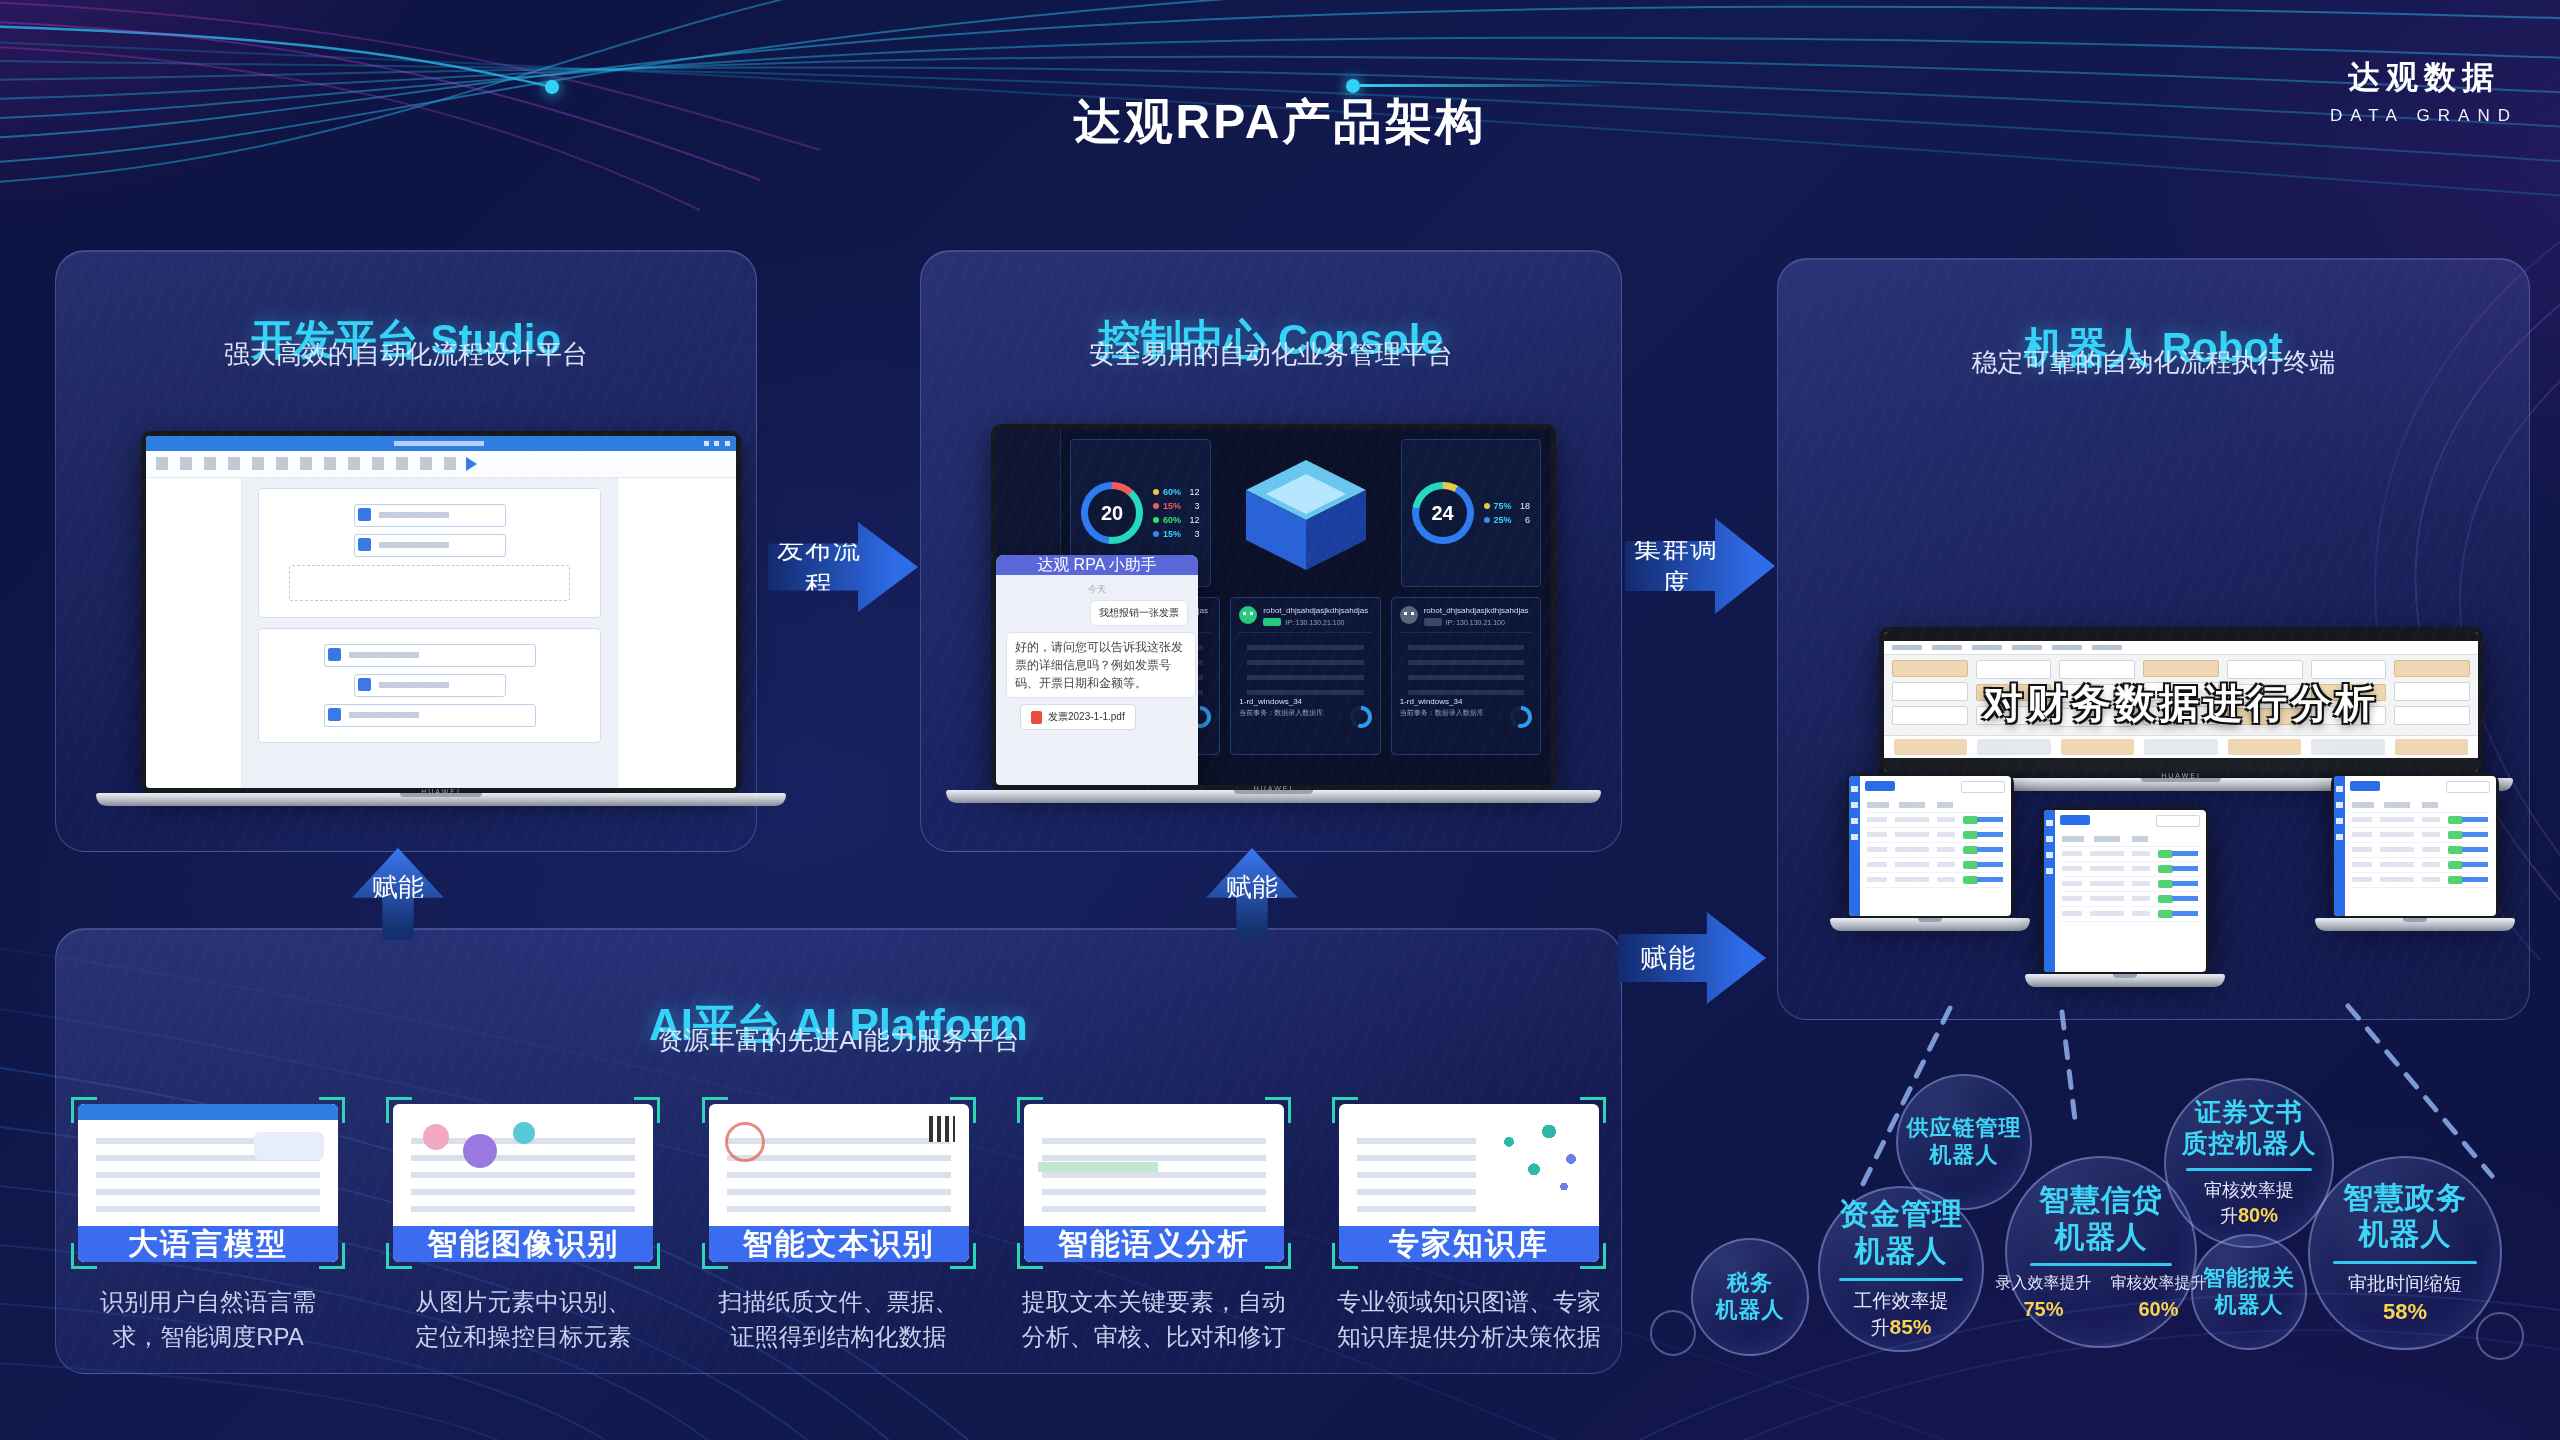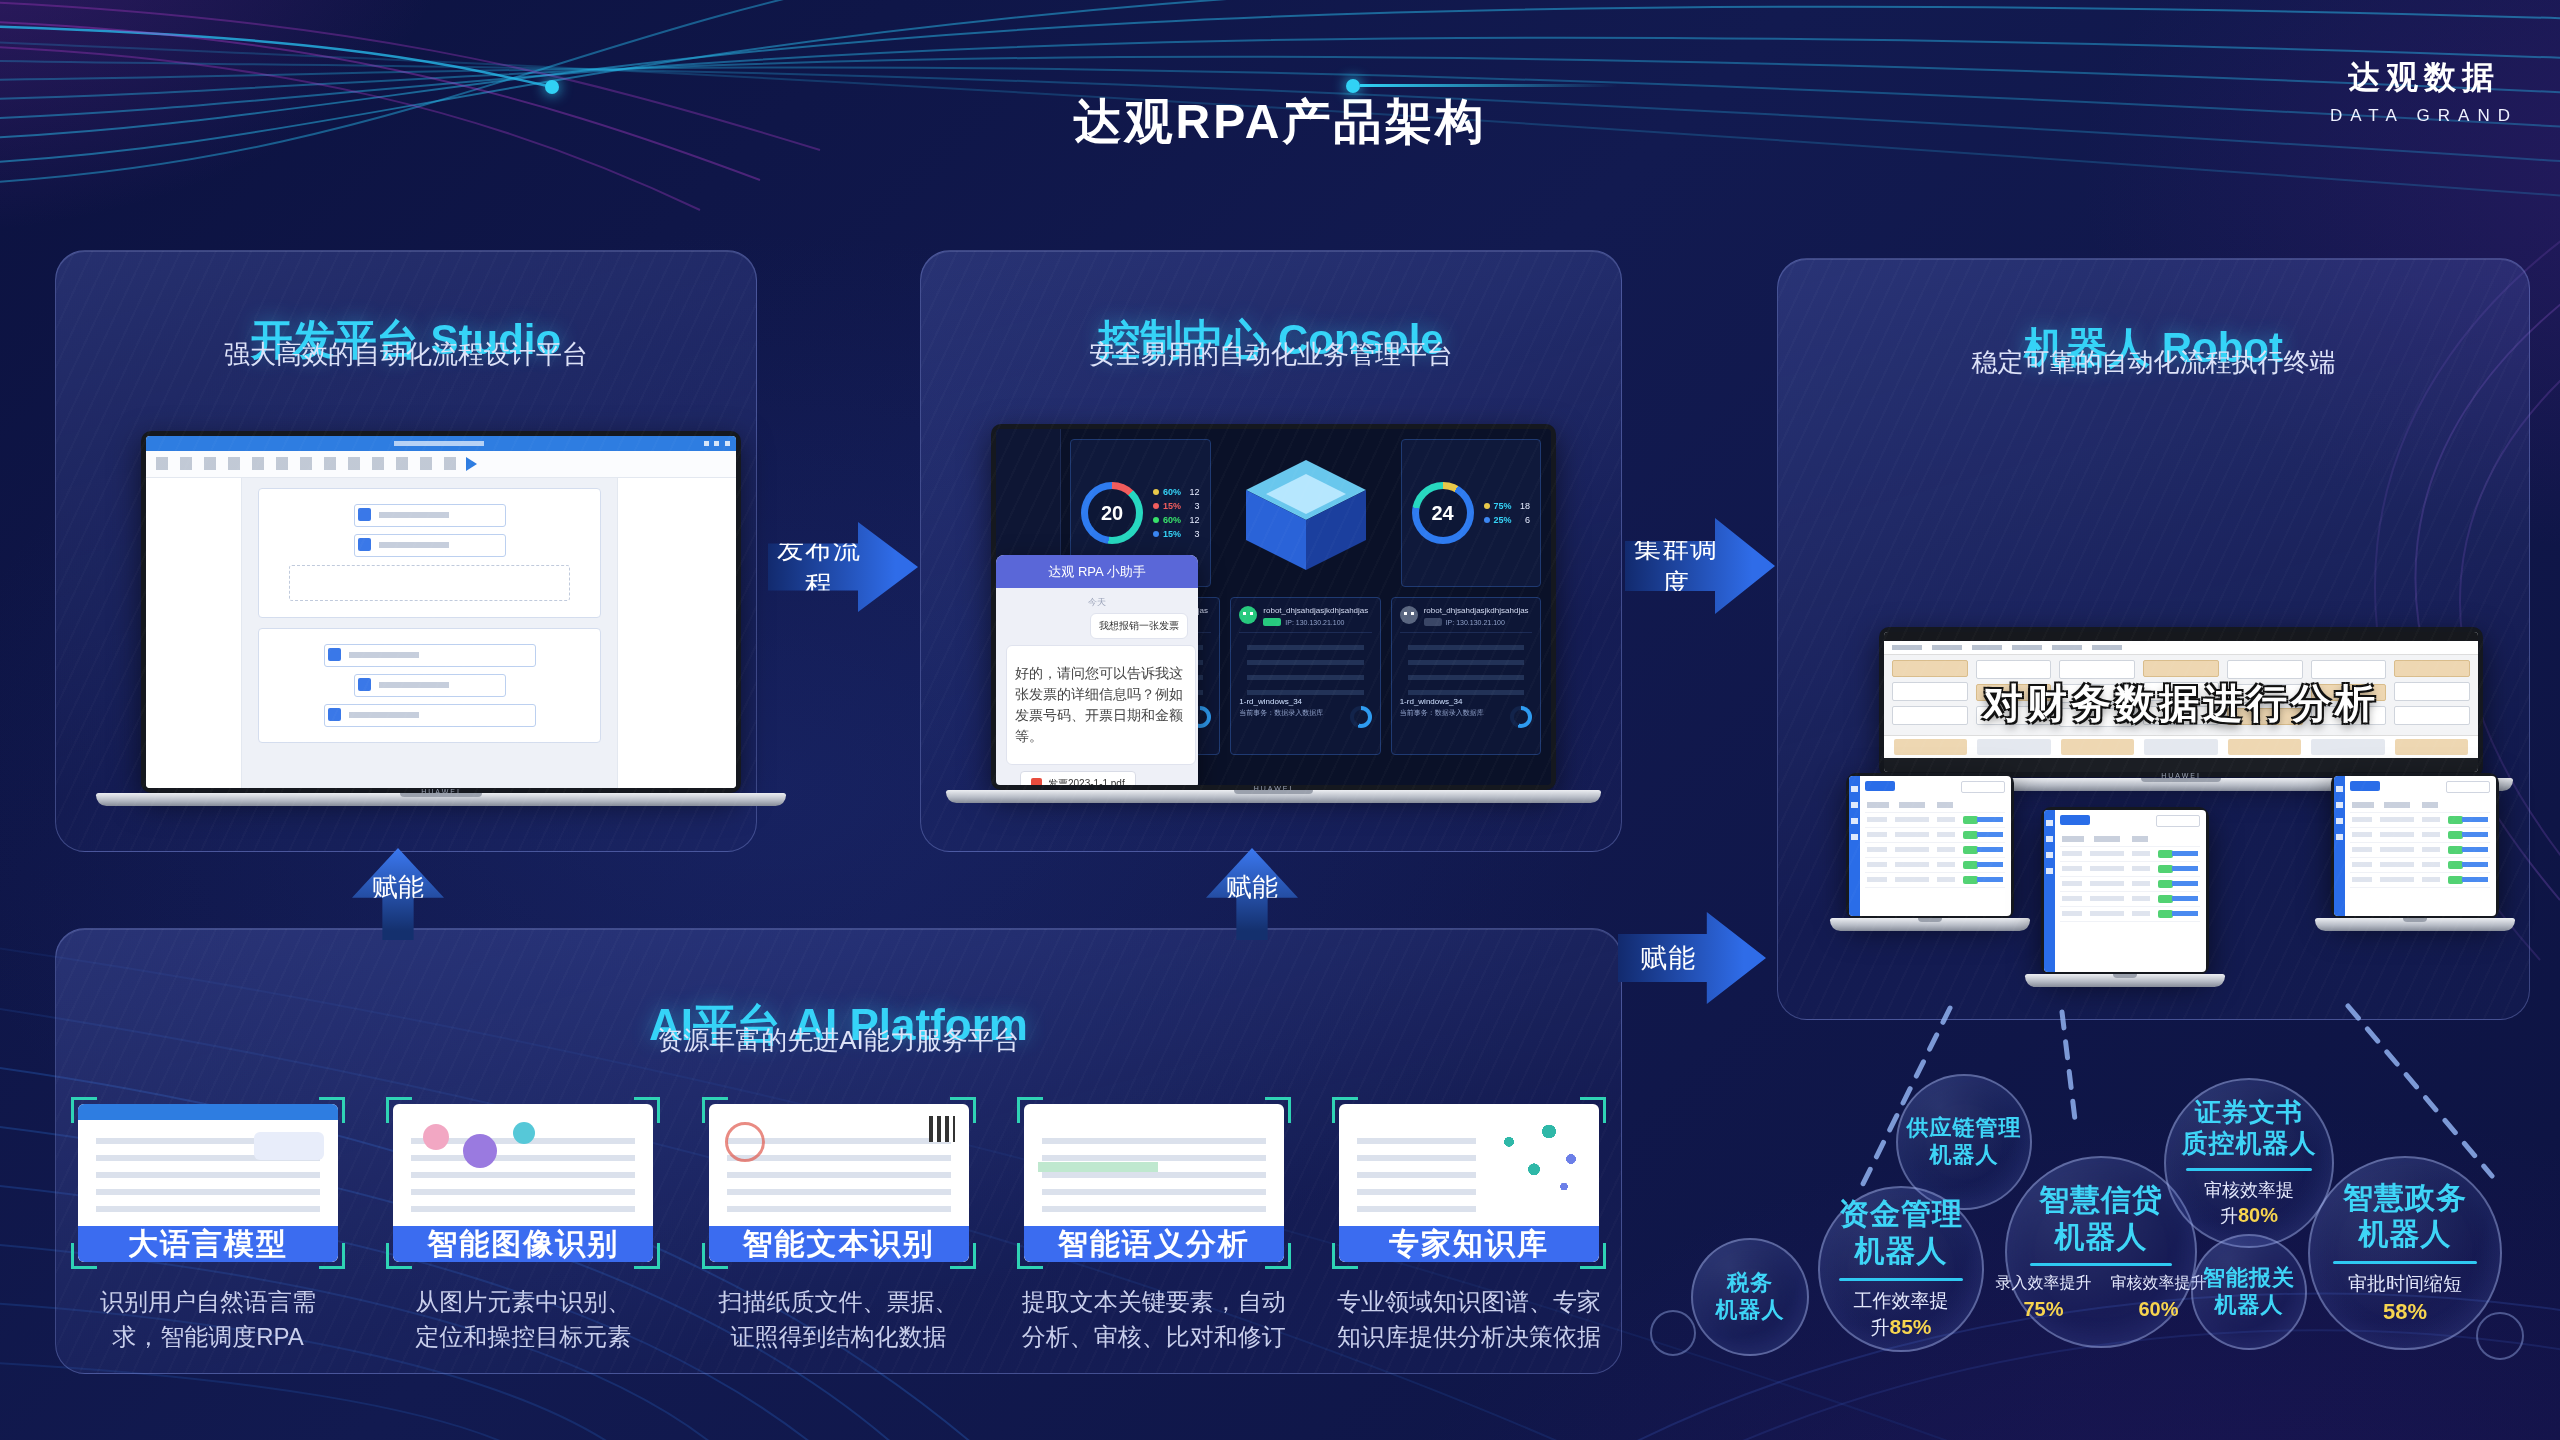--- a/index.html
+++ b/index.html
@@ -122,27 +122,27 @@
   .c-ip{font-size:7px;color:#8fa0c8;}
   .c-mid{height:62px;margin-top:6px;border-top:1px solid #1c2b55;}
   .c-task{font-size:8px;color:#cfe0ff;margin:2px 0 0;}
   .c-taskd{font-size:7px;color:#8fa0c8;margin:2px 0 0;}
   .c-ring{position:absolute;right:8px;bottom:26px;width:22px;height:22px;border-radius:50%;
     background:conic-gradient(#2e9bf0 0 55%,#12234a 55% 100%);}
   .c-ring::before{content:"";position:absolute;inset:4px;border-radius:50%;background:#0e1838;}
 
   .chat{position:absolute;left:0;top:126px;width:202px;height:236px;border-radius:8px;
     overflow:hidden;background:#eef0f7;box-shadow:0 8px 24px rgba(0,0,0,.5);z-index:5;}
-  .chat-h{height:33px;background:#5a67d8;display:flex;align-items:center;justify-content:center;
-    font-size:13px;color:#fff;}
+  .chat-h{height:20px;background:#5a67d8;display:flex;align-items:center;justify-content:center;
+    font-size:16px;color:#fff;}
   .chat-day{text-align:center;font-size:9px;color:#9aa2b8;margin:8px 0 4px;}
   .bub-u{margin:4px 10px 6px auto;width:max-content;max-width:150px;background:#fff;border:1px solid #e0e3ee;
     border-radius:6px;padding:5px 8px;font-size:10px;color:#333;}
   .bub-b{margin:4px auto 6px 10px;max-width:172px;background:#fff;border:1px solid #e0e3ee;
-    border-radius:6px;padding:17px 8px;font-size:14px;color:#444;line-height:1.5;}
+    border-radius:6px;padding:5px 8px;font-size:12px;color:#444;line-height:1.5;}
   .filechip{margin:6px auto 0 24px;width:max-content;background:#fff;border:1px solid #d8dbe6;
     border-radius:4px;padding:5px 10px;font-size:10px;color:#333;display:flex;align-items:center;gap:6px;}
   .pdf-ic{width:11px;height:13px;background:#e84c3d;border-radius:2px;flex:none;}
 
   
   .r-screen{background:#f3f4f6;}
   .r-top{height:9px;background:#16181d;}
   .r-tool{height:13px;background:#fff;border-bottom:1px solid #ddd;position:relative;}
   .r-tool::before{content:"";position:absolute;left:8px;top:4px;width:230px;height:5px;
     background:repeating-linear-gradient(90deg,#b9c2d0 0 30px,transparent 30px 40px);}

